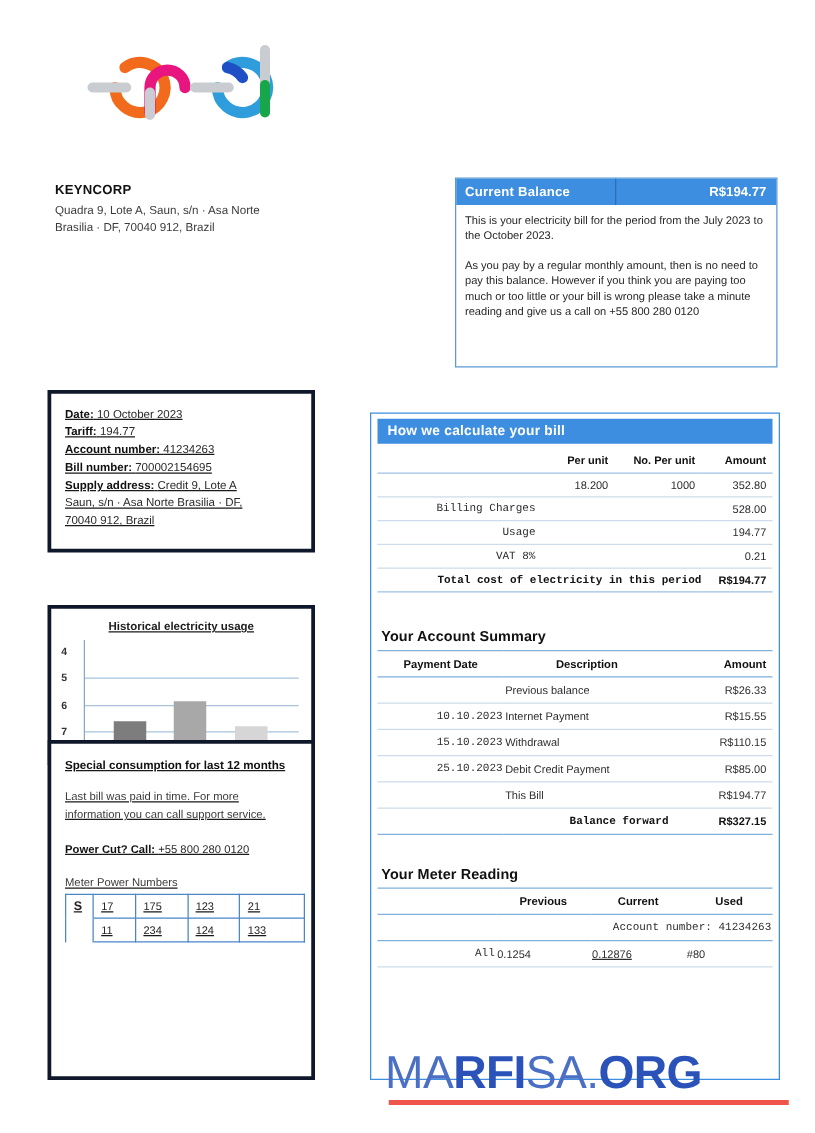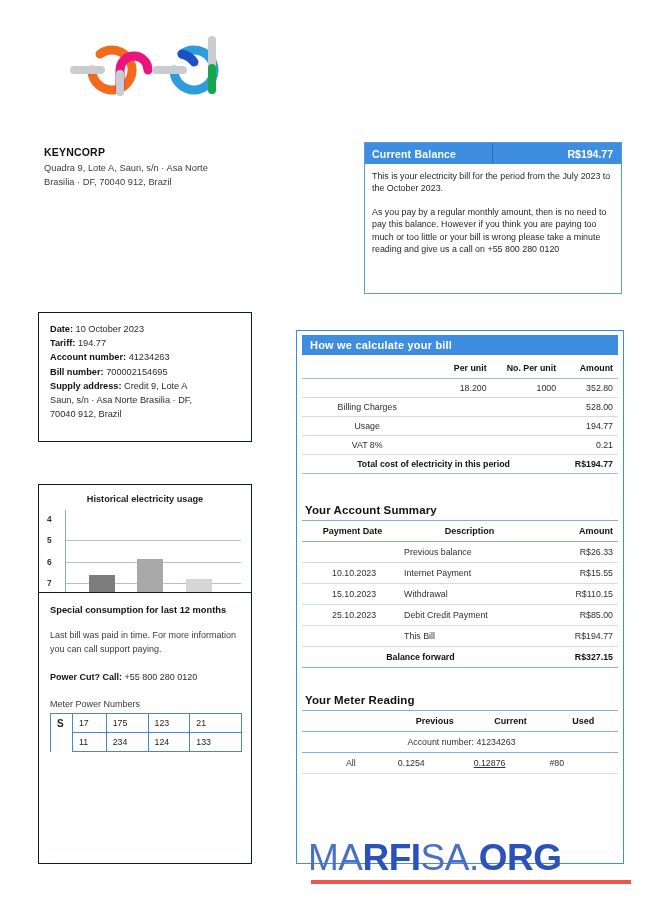--- a/index.html
+++ b/index.html
@@ -36,21 +36,21 @@
   }
   .balance-head .bh-right {
     flex: 1; color: #ffffff; font-size: 10.5px; font-weight: bold;
     display: flex; align-items: center; justify-content: flex-end; padding-right: 8px;
   }
   .balance-body { padding: 6px 8px 0 7px; }
   .balance-body p { margin: 0 0 11px 0; font-size: 8.9px; line-height: 12.4px; color: #27272b; }
   .balance-body p:last-child { margin-bottom: 0; }
 
   
-  .lbox { position: absolute; left: 38px; border: 1px solid #0f172a; background: #fff; }
+  .lbox { position: absolute; left: 38px; border: 3px solid #0f172a; background: #fff; text-decoration: underline; }
 
   .box-details { top: 312px; width: 214px; height: 130px; padding: 9px 10px 0 11px; }
   .box-details .line { font-size: 9.2px; line-height: 14.2px; color: #2b2b2b; }
   .box-details .line b { color: #111; font-weight: bold; }
 
   .box-chart { top: 452px; width: 214px; height: 128px; margin-top: 32px; }
   .chart-title { text-align: center; font-size: 9.2px; font-weight: bold; color: #1d1d1d; padding-top: 9px; }
   .chart-area { position: relative; margin: 6px 8px 0 8px; height: 86px; }
   .chart-ylabels { position: absolute; left: 0; top: 0; width: 16px; height: 100%; }
   .chart-ylabels span {
@@ -91,21 +91,21 @@
   }
 
   table.btab { width: 100%; border-collapse: collapse; margin-top: 3px; }
   table.btab th, table.btab td { font-size: 8.8px; color: #2c2c2c; padding: 0; }
   table.btab th {
     font-weight: bold; color: #111; height: 20px; vertical-align: middle;
     border-bottom: 1px solid #9dc1e4;
   }
   table.btab td { height: 19px; vertical-align: middle; border-bottom: 1px solid #cddcea; }
   table.btab tr.total td { font-weight: bold; color: #111; border-bottom: 1px solid #9dc1e4; border-top: 1px solid #9dc1e4; }
-  .ta-l { text-align: center; padding-left: 4px !important; }
+  .ta-l { text-align: right; padding-left: 4px !important; font-family: Liberation Mono, monospace; }
   .ta-r { text-align: right; padding-right: 5px !important; }
   .ta-c { text-align: center; }
 
   .sect-title { font-size: 11.5px; font-weight: bold; color: #111; margin: 26px 0 4px 3px; letter-spacing: .1px; }
   .sect-title.first { margin-top: 30px; }
 
   table.stab { width: 100%; border-collapse: collapse; }
   table.stab th {
     font-size: 9px; font-weight: bold; color: #111; height: 21px; vertical-align: middle;
     border-top: 1px solid #7fb0de; border-bottom: 1px solid #7fb0de;
@@ -202,21 +202,21 @@
         <div class="gridline" style="top: 85px;"></div>
         <div class="bar" style="left: 22.9167px; width: 26px; top: 64.5px; height: 21.5px; background: rgb(125, 125, 125);"></div>
         <div class="bar" style="left: 71.25px; width: 26px; top: 49.45px; height: 36.55px; background: rgb(168, 168, 168);"></div>
         <div class="bar" style="left: 119.583px; width: 26px; top: 68.8px; height: 17.2px; background: rgb(214, 214, 214);"></div>
       </div>
   </div>
 </div>
 
 <div class="lbox box-special">
   <div class="sp-title">Special consumption for last 12 months</div>
-  <div class="sp-text">Last bill was paid in time. For more information you can call support paying.</div>
+  <div class="sp-text">Last bill was paid in time. For more information you can call support service.</div>
   <div class="sp-call">
     <b>Power Cut? Call:</b>
     <span>+55 800 280 0120</span>
   </div>
   <div class="sp-meter-label">Meter Power Numbers</div>
   <table class="meter-grid">
     <tbody id="meter-grid-body">
         <tr>
           <td class="c-s">S</td>
           <td class="c1">17</td>

